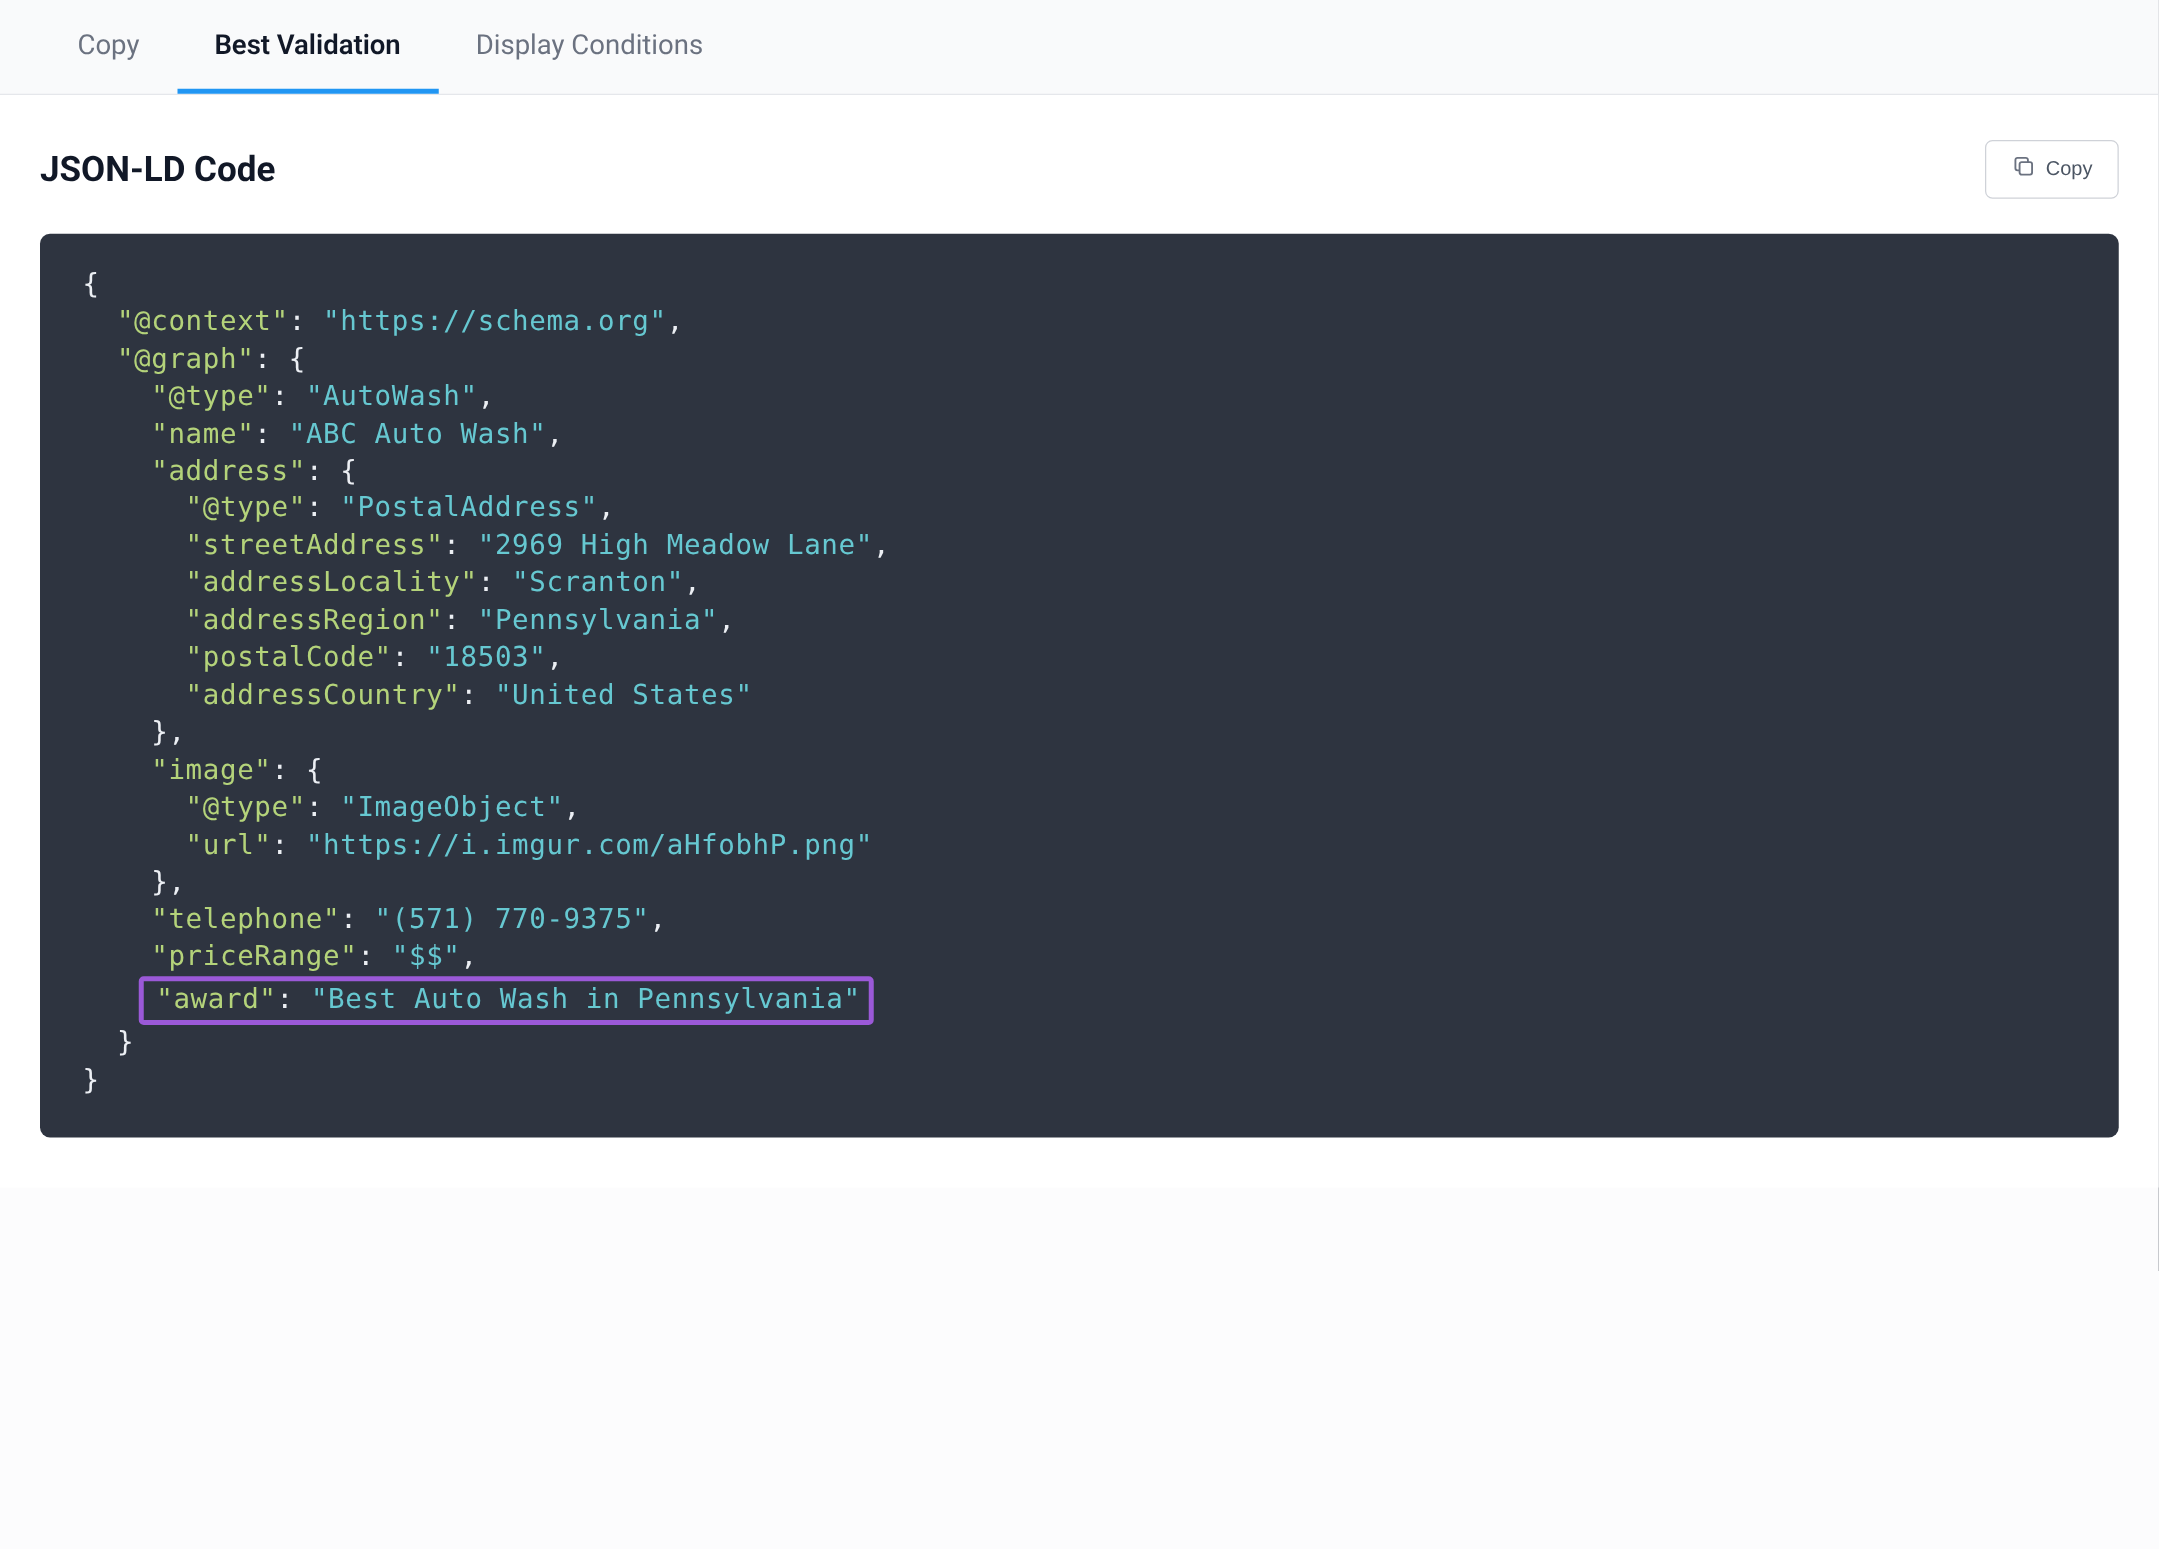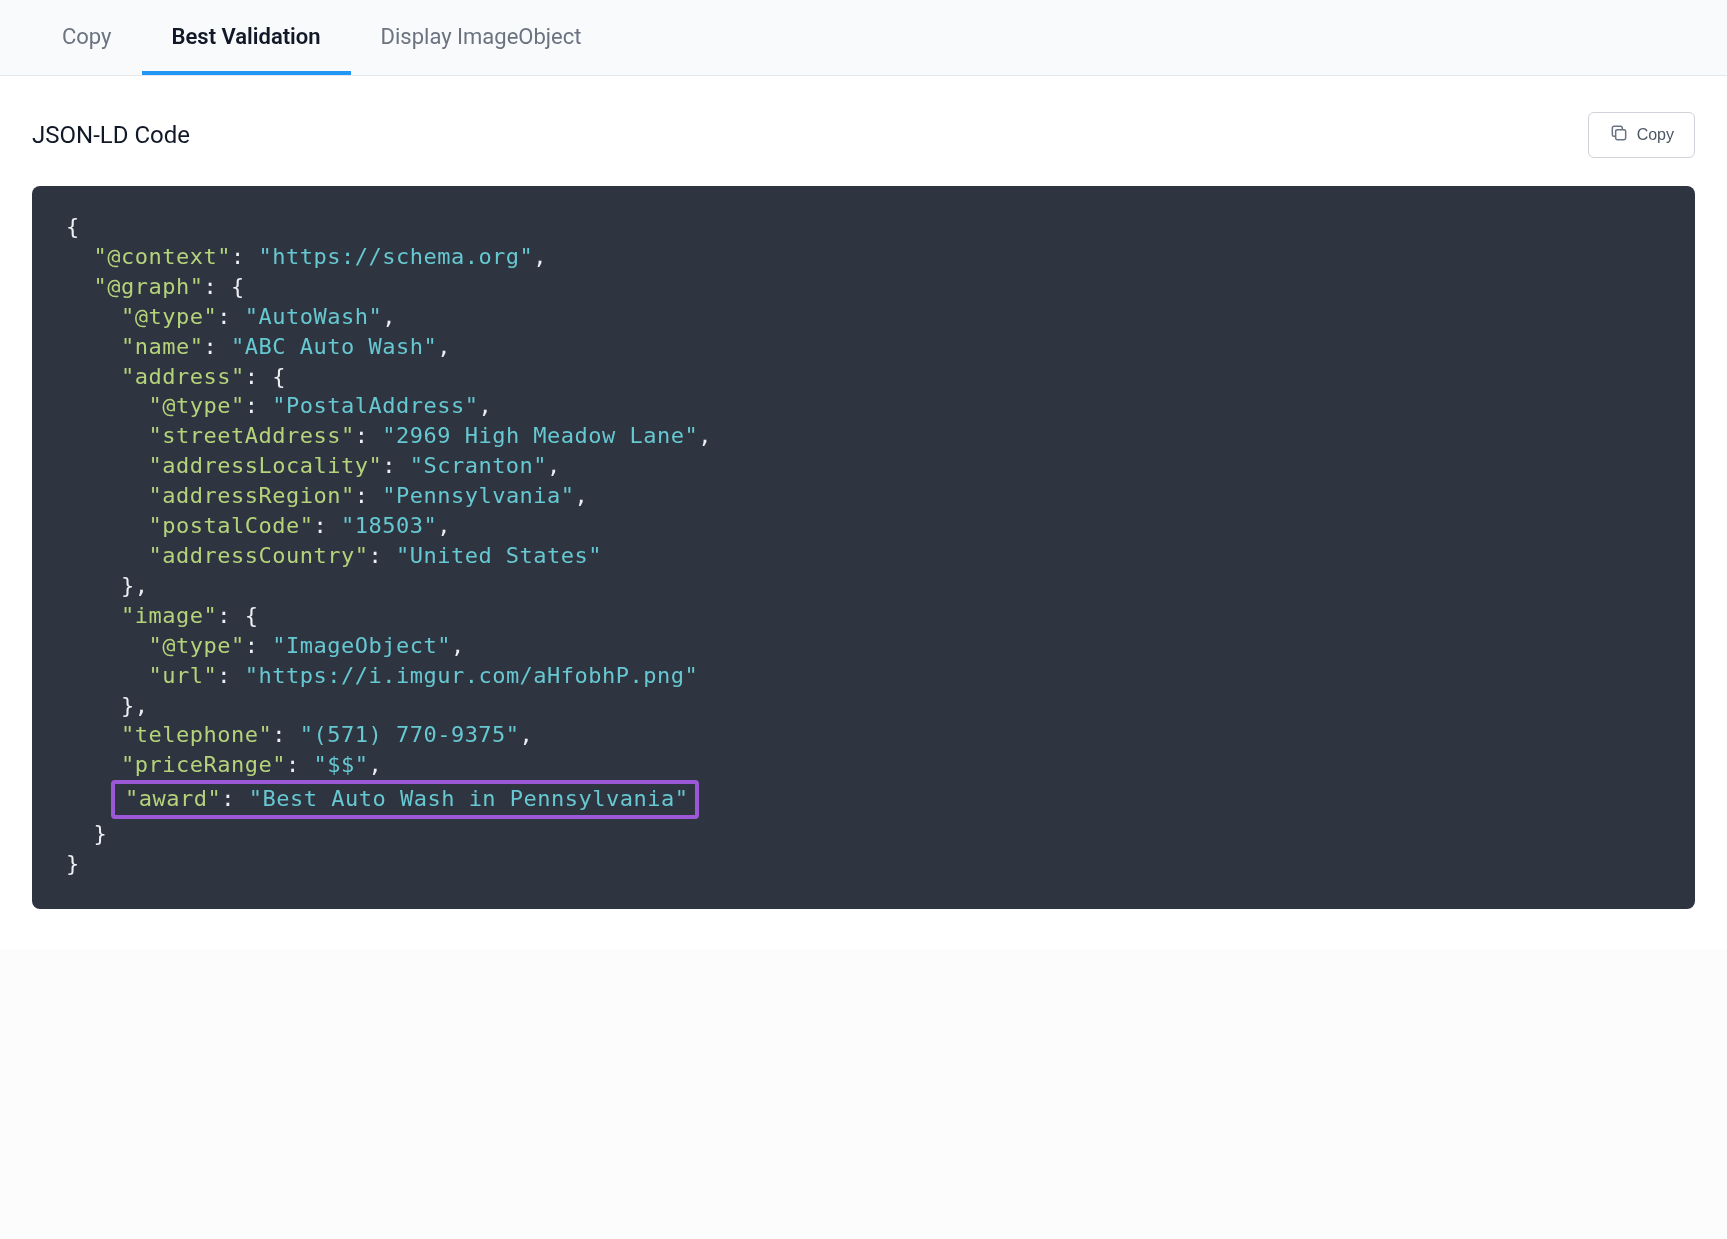--- a/index.html
+++ b/index.html
@@ -34,22 +34,22 @@
     padding: 36px 32px 40px 32px;
     background: #ffffff;
   }
   .header-row {
     display: flex;
     justify-content: space-between;
     align-items: center;
     margin-bottom: 28px;
   }
   .section-title {
-    font-size: 24px;
-    font-weight: 400;
+    font-size: 28px;
+    font-weight: 700;
     color: #111827;
   }
   .copy-btn {
     display: flex;
     align-items: center;
     gap: 8px;
     background: #ffffff;
     border: 1px solid #cfd2d8;
     border-radius: 6px;
     padding: 10px 20px;
@@ -83,21 +83,21 @@
     display: inline-block;
     line-height: 1.4;
   }
 </style>
 </head>
 <body>
 
 <div class="tabbar">
   <div class="tab">Copy</div>
   <div class="tab active">Best Validation</div>
-  <div class="tab">Display ImageObject</div>
+  <div class="tab">Display Conditions</div>
 </div>
 
 <div class="content">
   <div class="header-row">
     <h2 class="section-title">JSON-LD Code</h2>
     <button class="copy-btn">
       <span>
         <svg viewBox="0 0 24 24">
             <rect x="8" y="8" width="12" height="12" rx="2"></rect>
             <path d="M16 8V6a2 2 0 0 0-2-2H6a2 2 0 0 0-2 2v8a2 2 0 0 0 2 2h2"></path>

